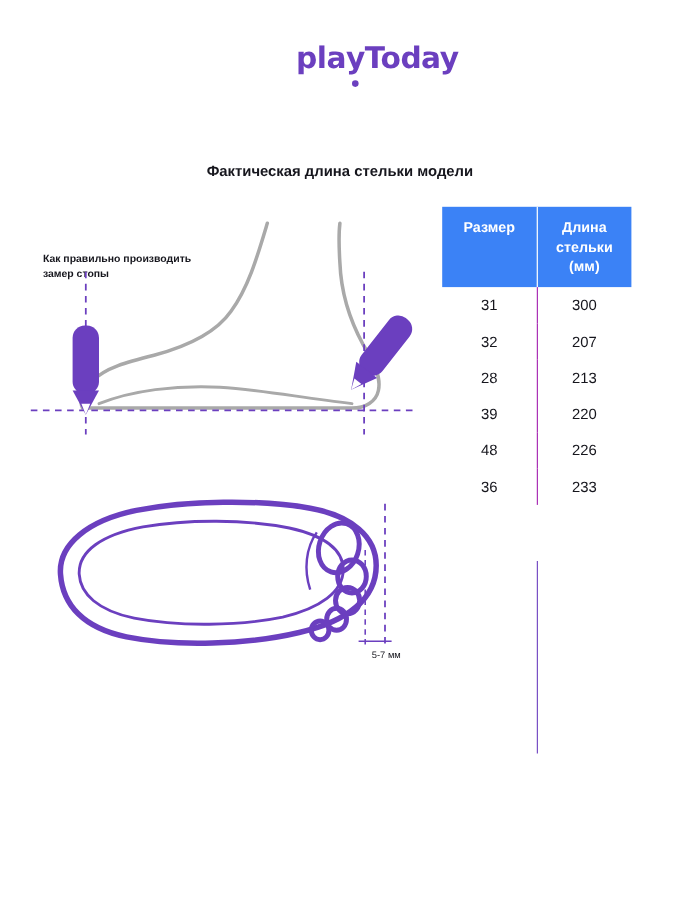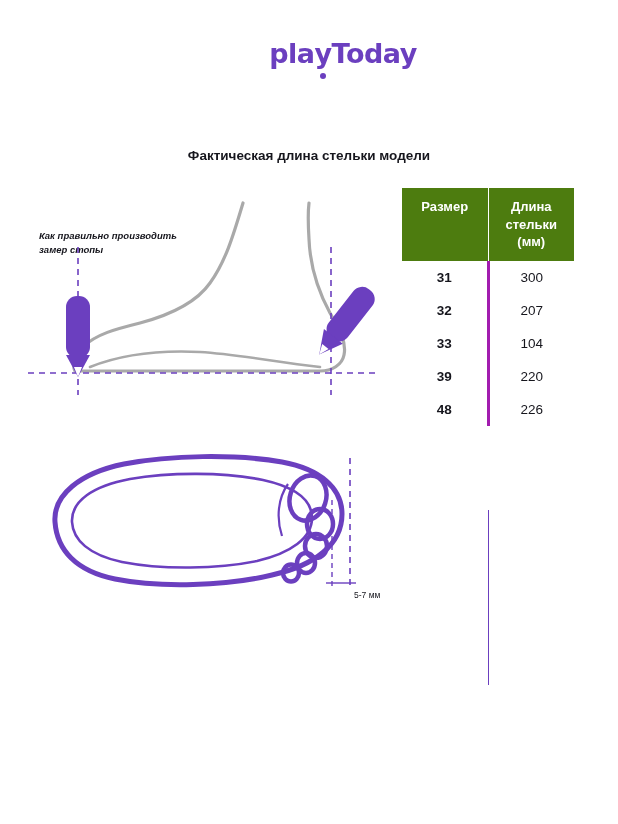--- a/index.html
+++ b/index.html
@@ -67,42 +67,42 @@
   
   .size-table {
     position: absolute;
     top: 188px;
     left: 402px;
     width: 172px;
     border-collapse: collapse;
     font-size: 13px;
   }
   .size-table th {
-    background: #4d7c0f;
+    background: #3b82f6;
     color: #ffffff;
     font-weight: bold;
     font-size: 13px;
     padding: 10px 4px;
     vertical-align: top;
     line-height: 1.35;
     text-align: center;
     width: 50%;
     border: none;
   }
   .size-table th.th-left { border-right: 1px solid #ffffff; }
   .size-table td {
     text-align: center;
     padding: 9px 4px;
     font-size: 13.5px;
     color: #16161d;
     border: none;
   }
   .size-table td.col-size {
-    font-weight: bold;
-    border-right: 3px solid #a21caf;
+    font-weight: normal;
+    border-right: 1px solid #a21caf;
   }
 
   
   .table-divider-line {
     position: absolute;
     left: 488px;
     top: 510px;
     width: 1px;
     height: 175px;
     background: #6b3fbf;
@@ -111,37 +111,36 @@
   
   .measure-note {
     position: absolute;
     left: 39px;
     top: 229px;
     width: 165px;
     font-size: 9.5px;
     font-weight: bold;
     line-height: 1.45;
     color: #16161d;
-    font-style: italic;
   }
 
   
   .illus-side {
     position: absolute;
     left: 20px;
     top: 195px;
   }
   .illus-sole {
     position: absolute;
     left: 20px;
     top: 440px;
   }
   .gap-label {
     position: absolute;
-    left: 330px;
+    left: 314px;
     top: 590px;
     font-size: 8.5px;
     color: #16161d;
     padding-left: 24px;
   }
 
   
   .footnotes {
     position: absolute;
     left: 40px;
@@ -252,30 +251,34 @@
     <tbody>
       <tr>
         <td class="col-size">31</td>
         <td class="col-length">300</td>
       </tr>
       <tr>
         <td class="col-size">32</td>
         <td class="col-length">207</td>
       </tr>
       <tr>
-        <td class="col-size">33</td>
-        <td class="col-length">104</td>
+        <td class="col-size">28</td>
+        <td class="col-length">213</td>
       </tr>
       <tr>
         <td class="col-size">39</td>
         <td class="col-length">220</td>
       </tr>
       <tr>
         <td class="col-size">48</td>
         <td class="col-length">226</td>
       </tr>
+      <tr>
+        <td class="col-size">36</td>
+        <td class="col-length">233</td>
+      </tr>
     </tbody>
   </table>
 
   <div class="table-divider-line"></div>
 
 
 </div>
 
 </body></html>

